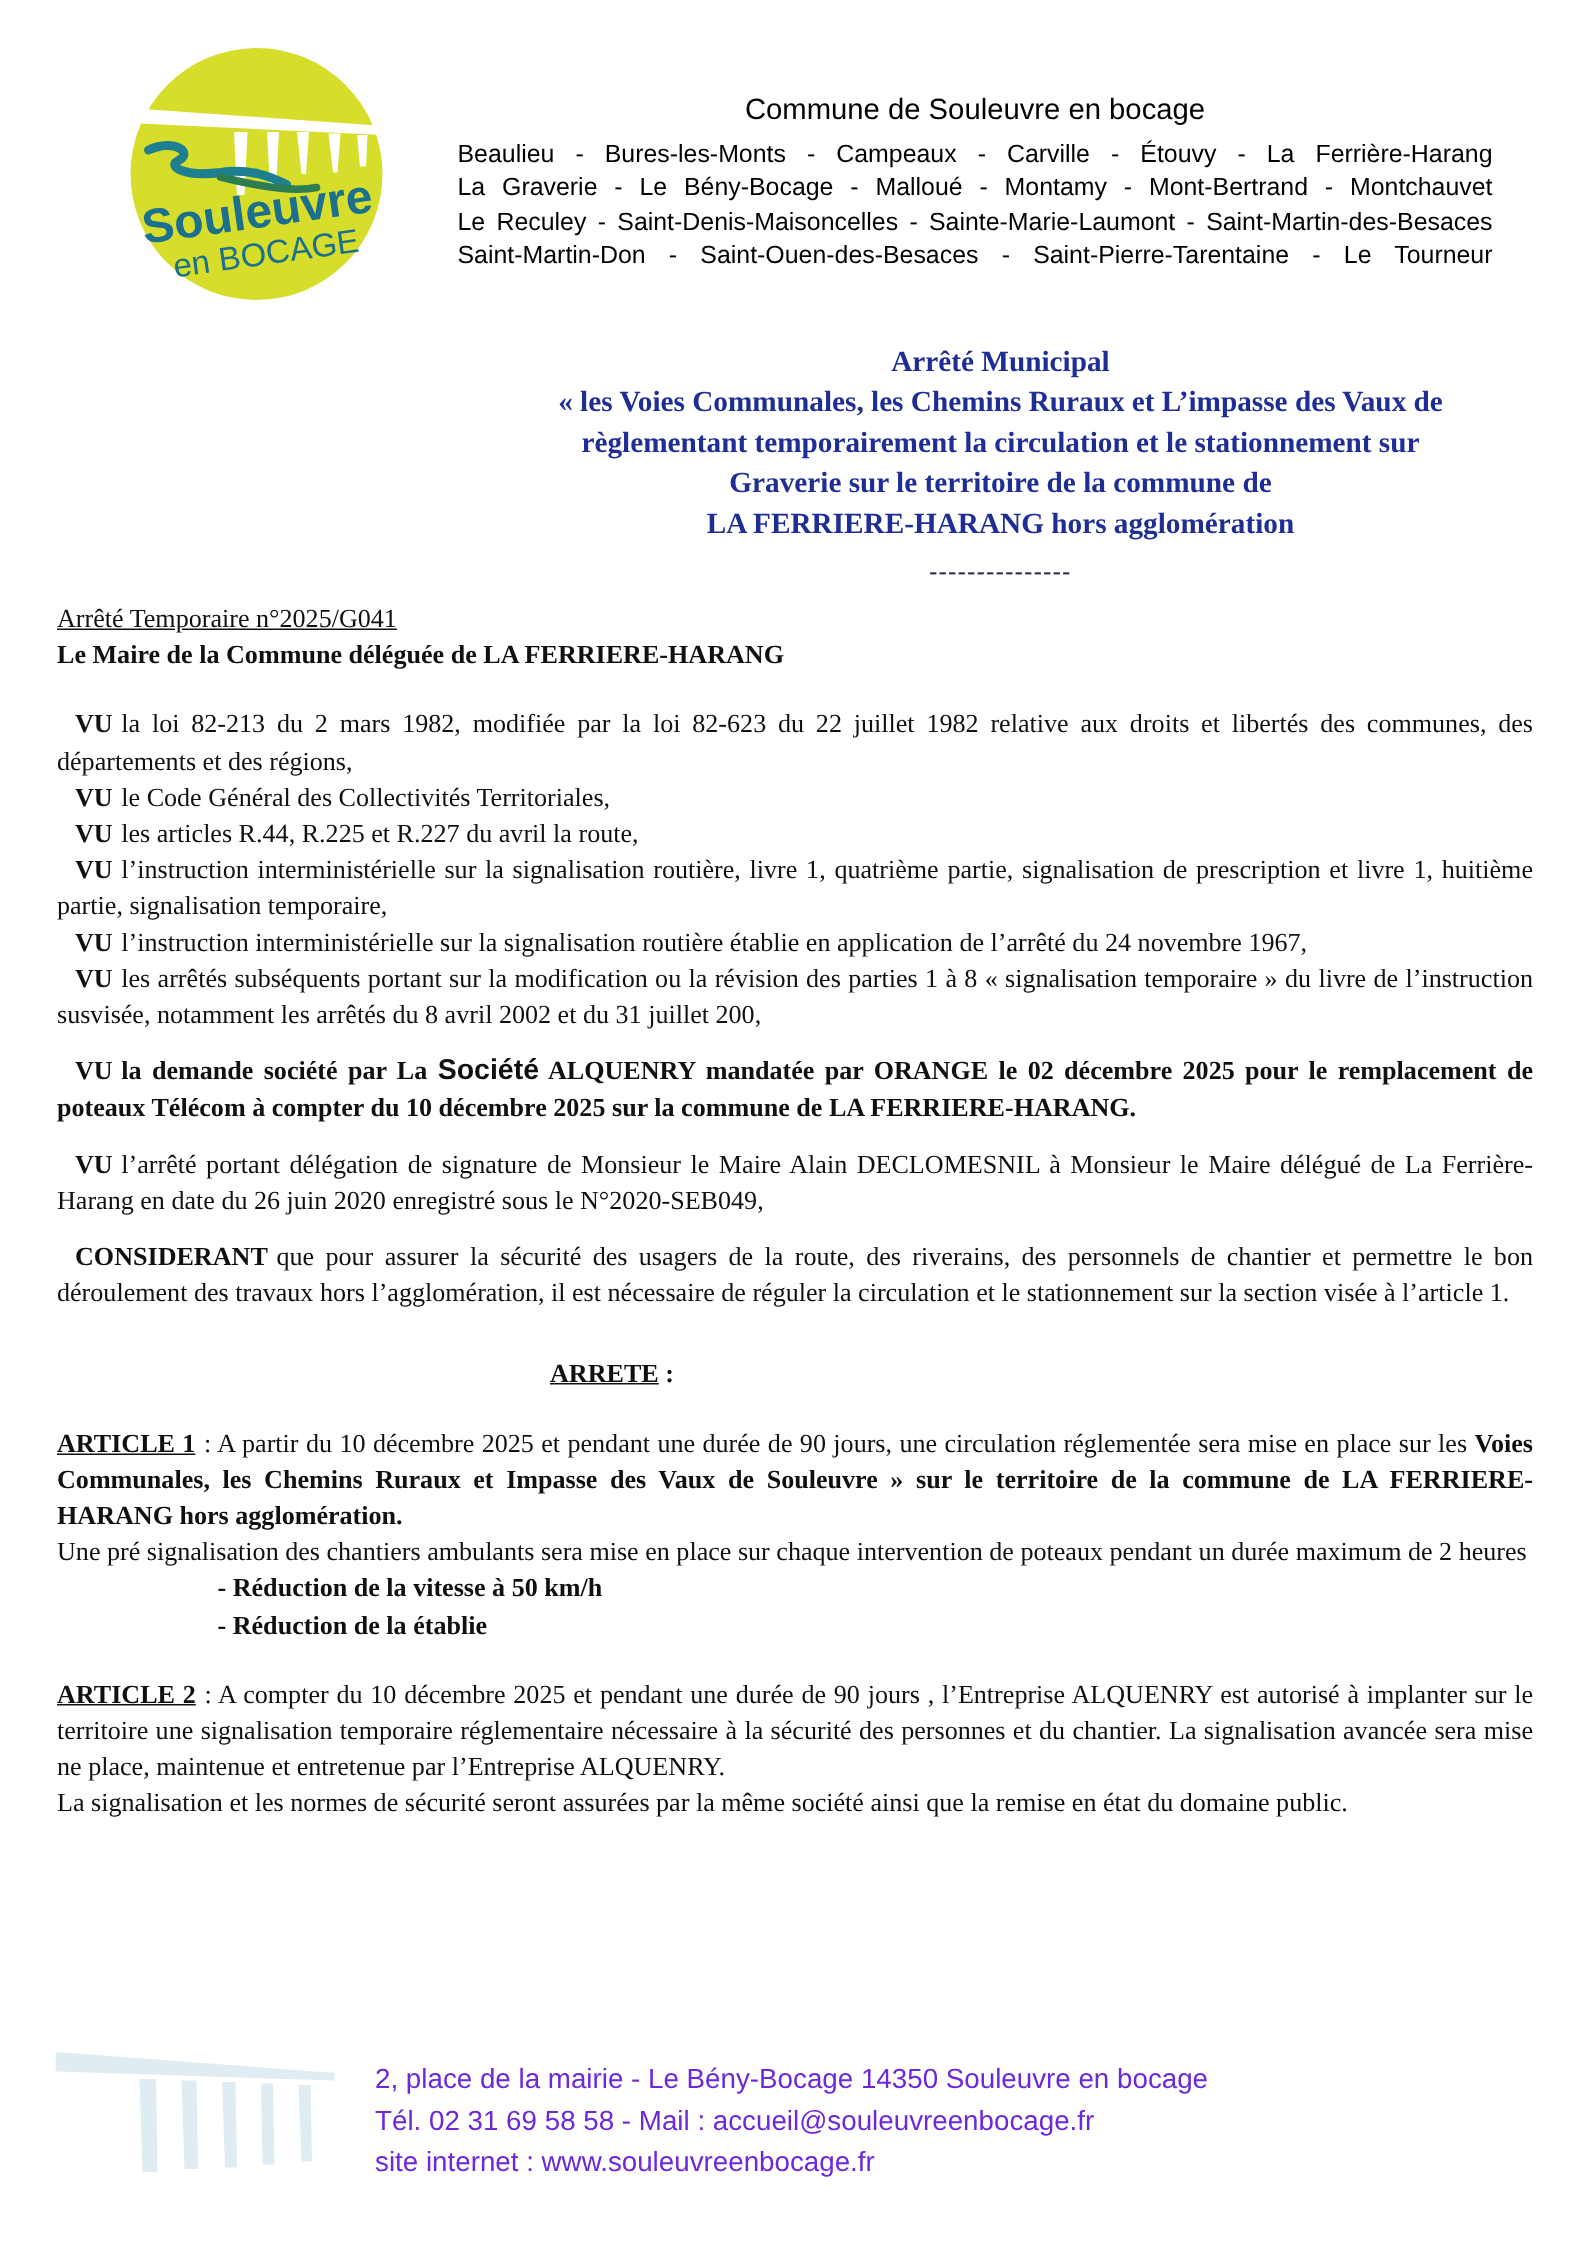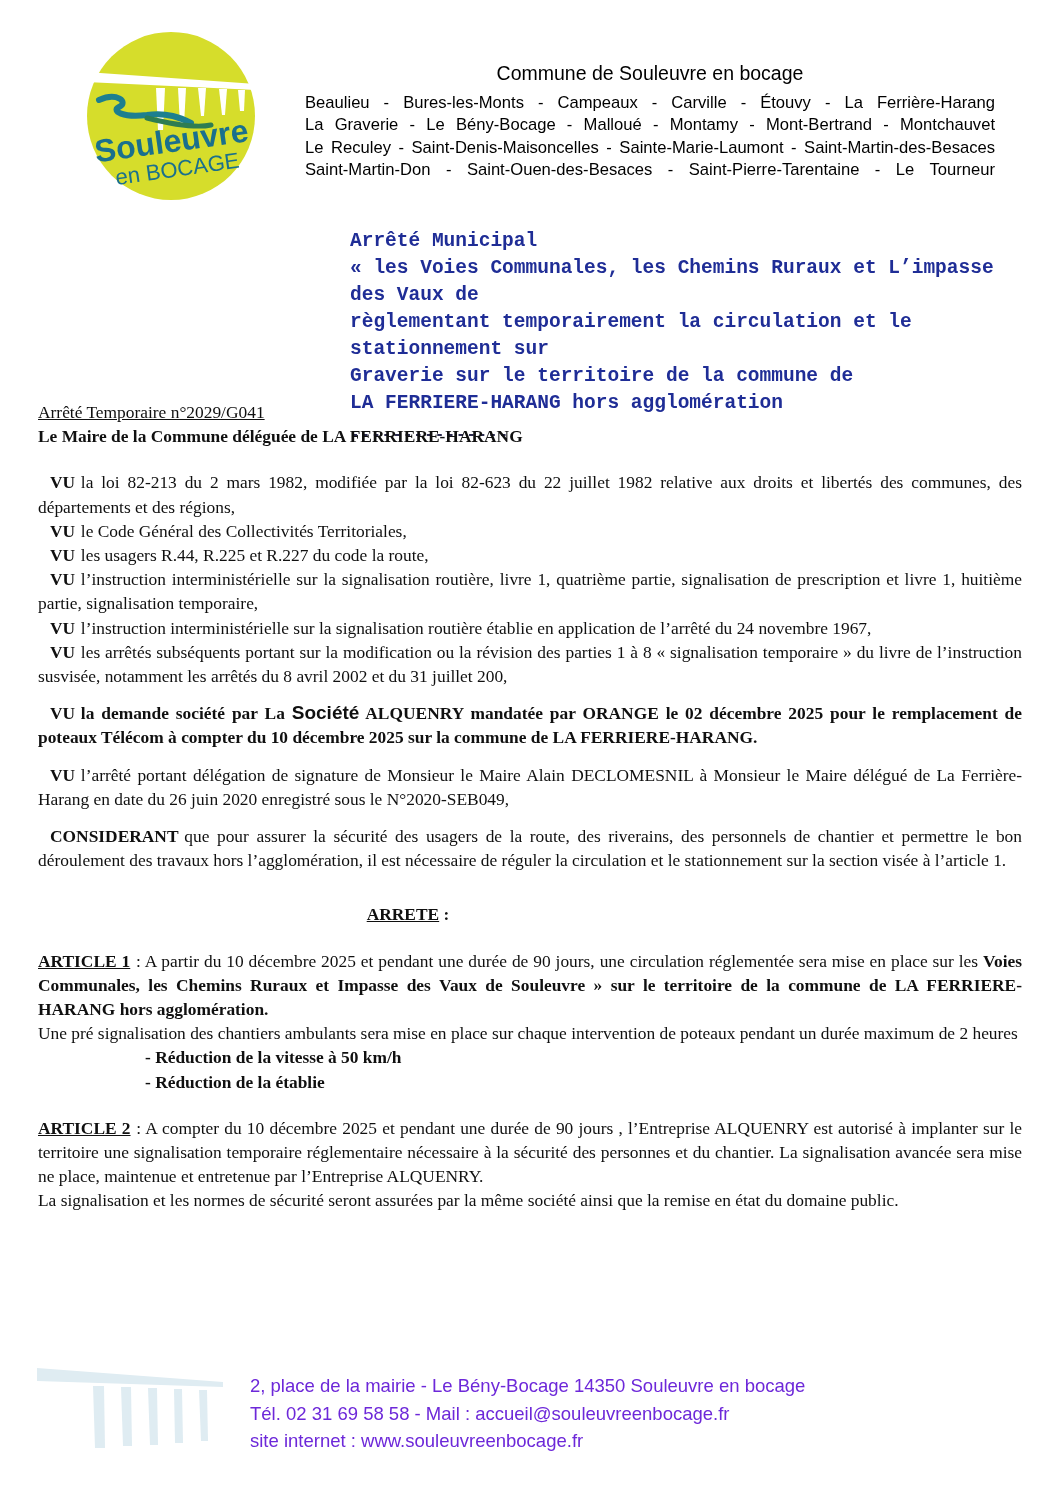--- a/index.html
+++ b/index.html
@@ -19,23 +19,23 @@
     font-family:"Liberation Sans", sans-serif;color:#000000;
   }
   .header-title{font-size:19.5px;text-align:center;margin-bottom:7px;}
   .commune-line{
     font-size:16.6px;line-height:22.4px;
     text-align:justify;text-align-last:justify;
     -moz-text-align-last:justify;
   }
   
   .title-block{
-    position:absolute;left:350px;top:228px;width:672px;
-    color:#1f2d96;font-weight:bold;
-    font-size:19.5px;line-height:27px;font-family:Liberation Mono, monospace;
+    position:absolute;left:331px;top:228px;width:672px;
+    text-align:center;color:#1f2d96;font-weight:bold;
+    font-size:19.5px;line-height:27px;
   }
   .title-sep{
     margin-top:5px;color:#2b2b4e;font-weight:bold;
     letter-spacing:1px;font-size:16px;
   }
   
   .doc-body{
     position:absolute;left:38px;top:400px;width:984px;
     font-size:17.4px;line-height:24.2px;text-align:justify;
   }
@@ -104,26 +104,26 @@
     <div>Arrêté Municipal</div>
     <div>« les Voies Communales, les Chemins Ruraux et L’impasse des Vaux de</div>
     <div>règlementant temporairement la circulation  et le stationnement sur</div>
     <div>Graverie sur le territoire de la commune de</div>
     <div>LA FERRIERE-HARANG hors agglomération</div>
     <div class="title-sep">---------------</div>
   </div>
 
   <div class="doc-body">
 
-    <p><span class="ref-line">Arrêté Temporaire n°2029/G041</span></p>
+    <p><span class="ref-line">Arrêté Temporaire n°2025/G041</span></p>
     <p class="issuer-line">Le Maire de la Commune déléguée de LA FERRIERE-HARANG</p>
 
     <p class="vu"><span class="lbl">VU</span><span>la loi 82-213 du 2 mars 1982, modifiée par la loi 82-623 du 22 juillet 1982 relative aux droits et libertés des communes, des départements et des régions,</span></p>
     <p class="vu"><span class="lbl">VU</span><span>le Code Général des Collectivités Territoriales,</span></p>
-    <p class="vu"><span class="lbl">VU</span><span>les usagers R.44, R.225 et R.227 du code la route,</span></p>
+    <p class="vu"><span class="lbl">VU</span><span>les articles R.44, R.225 et R.227 du avril la route,</span></p>
     <p class="vu"><span class="lbl">VU</span><span>l’instruction interministérielle sur la signalisation routière, livre 1, quatrième partie, signalisation de prescription et livre 1, huitième partie, signalisation temporaire,</span></p>
     <p class="vu"><span class="lbl">VU</span><span>l’instruction interministérielle sur la signalisation routière établie en application de l’arrêté du 24 novembre 1967,</span></p>
     <p class="vu"><span class="lbl">VU</span><span>les arrêtés subséquents portant sur la modification ou la révision des parties 1 à 8 « signalisation temporaire » du livre de l’instruction susvisée, notamment les arrêtés du 8 avril 2002 et du 31 juillet 200,</span></p>
 
     <p class="vu gap-top b"><span class="lbl">VU</span><span>la demande société par La</span> <span class="societe">Société</span> <span>ALQUENRY mandatée par ORANGE le 02 décembre 2025 pour le remplacement de poteaux Télécom  à compter du 10 décembre 2025 sur la commune de LA FERRIERE-HARANG.</span></p>
 
     <p class="vu gap-top"><span class="lbl">VU</span><span>l’arrêté portant délégation de signature de Monsieur le Maire Alain DECLOMESNIL à Monsieur le Maire délégué de La Ferrière-Harang en date du 26 juin 2020 enregistré sous le N°2020-SEB049,</span></p>
 
     <p class="vu gap-top"><span class="lbl">CONSIDERANT</span><span>que pour assurer la sécurité des usagers de la route, des riverains, des personnels de chantier et permettre le bon déroulement des travaux hors l’agglomération, il est nécessaire de réguler la circulation et le stationnement sur la section visée à l’article 1.</span></p>
 

